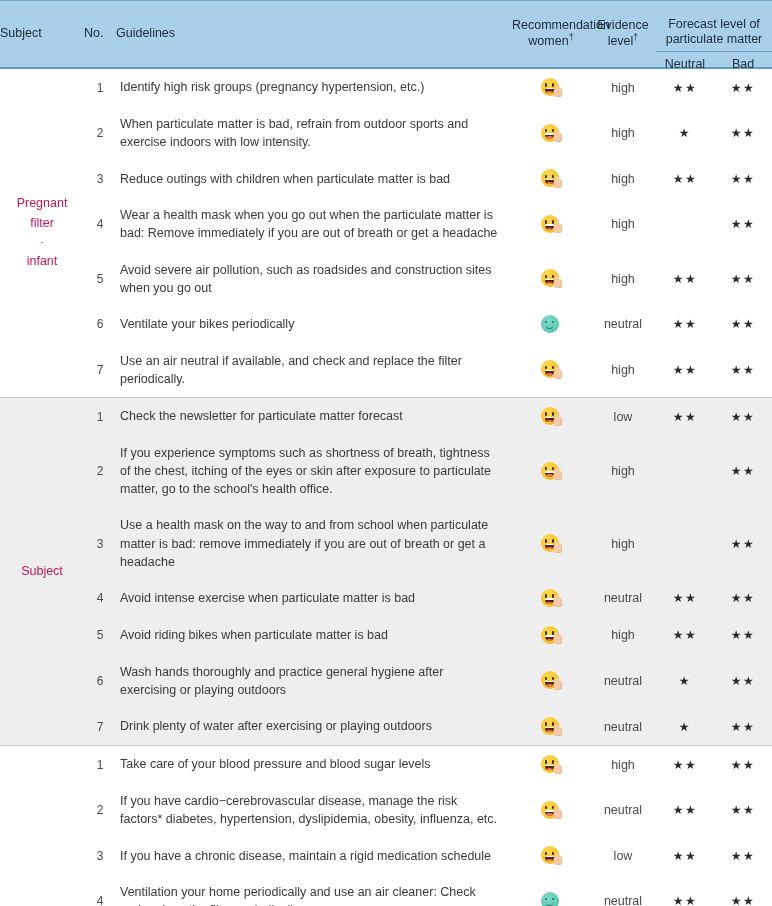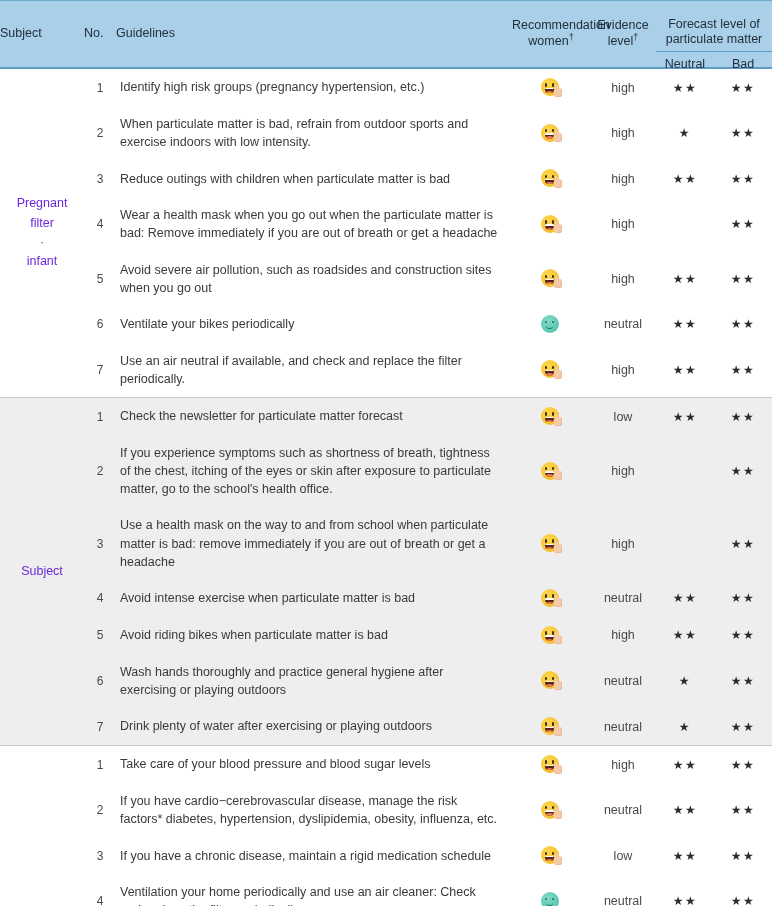--- a/index.html
+++ b/index.html
@@ -85,21 +85,21 @@
     font-size: 12.5px;
     color: #3a3a3c;
     vertical-align: middle;
     border: none;
   }
   tbody tr.data-row td { padding-top: 9px; padding-bottom: 9px; }
 
   td.c-subject {
     text-align: center;
     font-size: 12.5px;
-    color: #6d28d9;
+    color: #be185d;
     line-height: 1.55;
     vertical-align: middle;
   }
   td.c-no {
     text-align: center;
     font-size: 12px;
     color: #4a4a4c;
   }
   td.c-guideline {
     padding-left: 4px;

